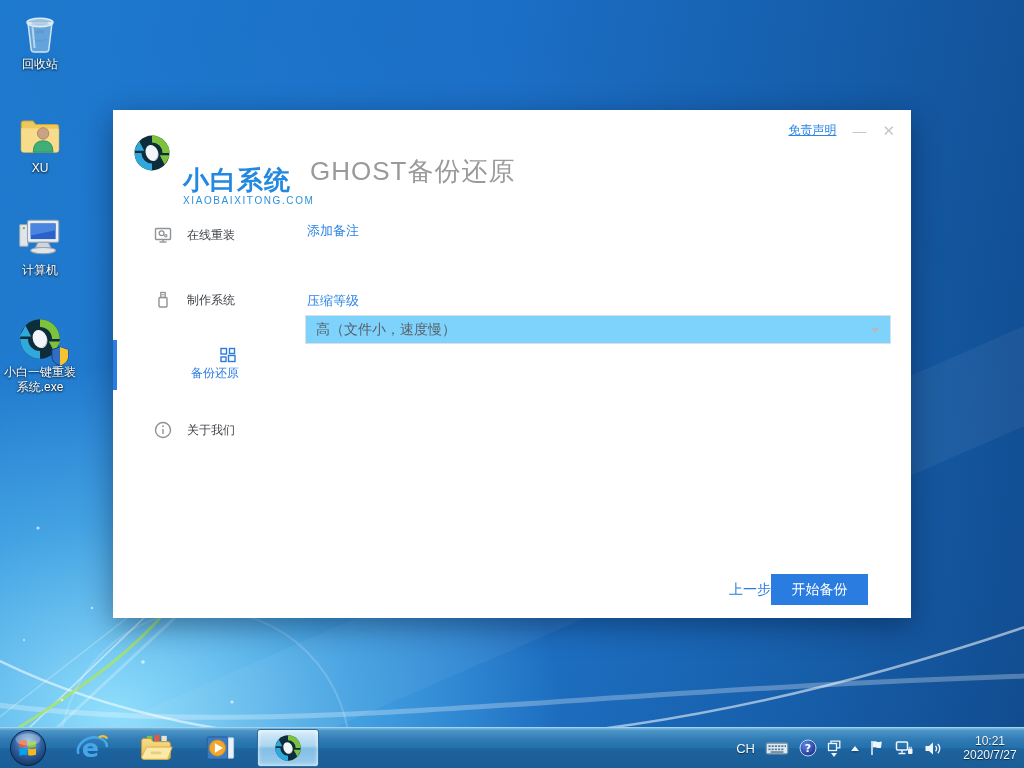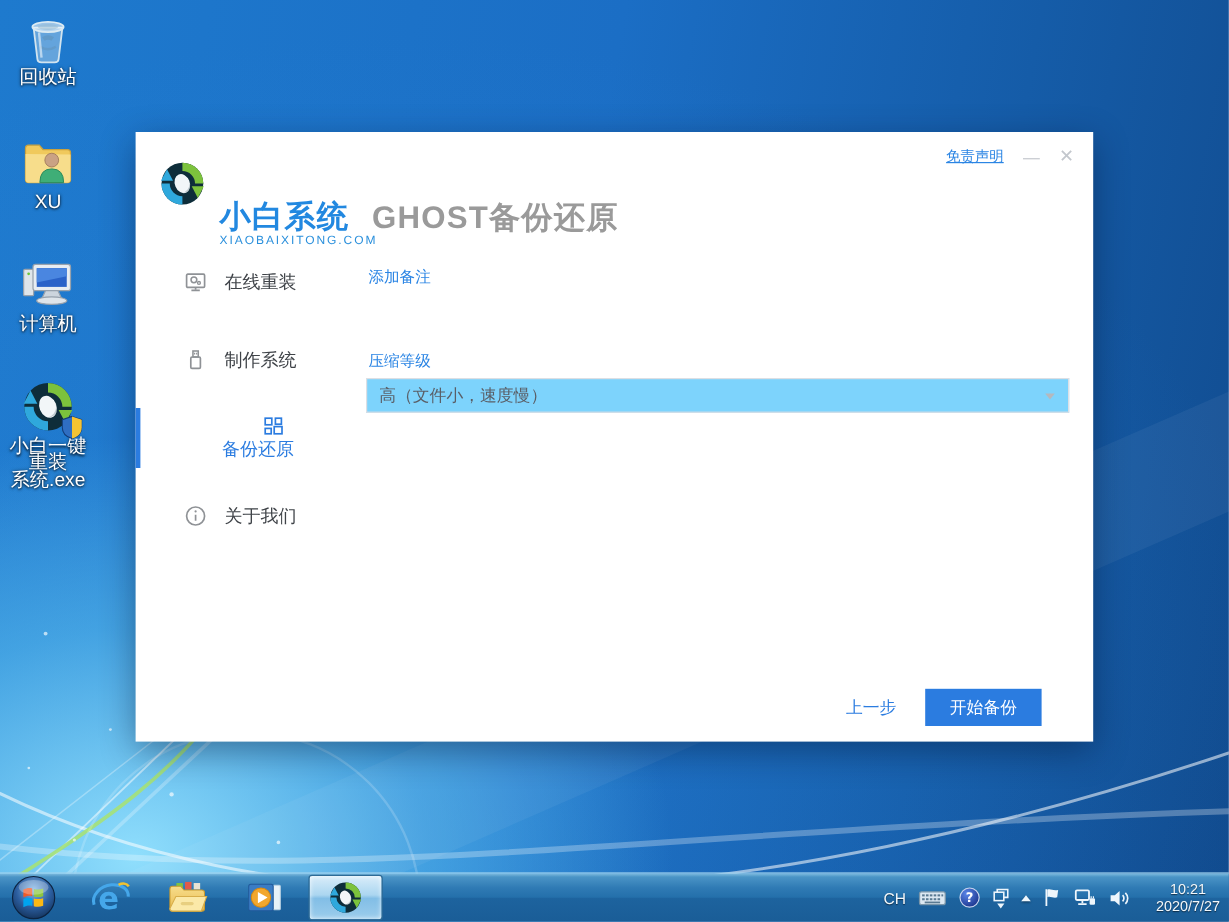--- a/index.html
+++ b/index.html
@@ -10,60 +10,60 @@
   .desktop{position:absolute;inset:0;width:1024px;height:768px;
     background:
       radial-gradient(ellipse 640px 500px at 11% 93%, rgba(150,228,255,.95) 0%, rgba(95,195,242,.55) 38%, rgba(70,160,225,0) 70%),
       radial-gradient(ellipse 1200px 850px at 32% 72%, rgba(45,135,218,.35), rgba(0,0,0,0) 62%),
       linear-gradient(100deg,#1e7ace 0%,#1b6ec5 45%,#155ca8 75%,#114b8e 100%);}
   .swooshes{position:absolute;inset:0;pointer-events:none;}
 
   
   .dicon{position:absolute;left:2px;width:76px;text-align:center;cursor:default;}
   .dicon svg{display:block;margin:0 auto;}
-  .dlabel{margin-top:2px;font-size:16px;color:#fff;line-height:13px;
+  .dlabel{margin-top:2px;font-size:12px;color:#fff;line-height:13px;
     text-shadow:0 1px 2px rgba(0,0,0,.75),0 0 3px rgba(0,0,0,.5);}
   .appico{position:relative;width:50px;height:50px;margin:0 auto;}
   .appico .shield{position:absolute;right:-4px;bottom:-2px;}
 
   
   .win{position:absolute;left:113px;top:110px;width:798px;height:508px;background:#fff;
     box-shadow:0 8px 28px rgba(0,20,50,.45);}
   .titlebar{position:absolute;top:12px;right:16px;display:flex;align-items:center;gap:16px;justify-content:flex-end;}
   .disclaimer{font-size:12px;color:#2b85e4;text-decoration:underline;cursor:pointer;}
   .winbtn{font-size:14px;color:#c3c7cd;cursor:pointer;line-height:14px;}
   .hdr-logo{position:absolute;left:17px;top:21px;}
   .brand{position:absolute;left:70px;top:23px;}
   .brand-name{font-size:26px;font-weight:bold;color:#2288e0;line-height:28px;letter-spacing:1px;margin-top:33px;}
   .brand-domain{font-size:10px;color:#2b90dc;letter-spacing:1.6px;margin-top:1px;}
-  .page-title{position:absolute;left:197px;top:54px;font-size:26px;color:#9a9a9a;letter-spacing:1px;font-weight:bold;}
+  .page-title{position:absolute;left:197px;top:44px;font-size:26px;color:#9a9a9a;letter-spacing:1px;}
 
   
   .sidebar{position:absolute;left:0;top:105px;width:190px;}
   .side-item{position:relative;height:40px;margin-bottom:25px;display:flex;align-items:center;
     color:#8f9296;cursor:pointer;}
   .side-item .side-ico{margin-left:40px;width:20px;height:20px;}
-  .side-label{margin-left:14px;font-size:15px;color:#3f4348;}
+  .side-label{margin-left:14px;font-size:12px;color:#3f4348;}
   .side-item.active{color:#2b7ce0;flex-direction:column;}
   .side-item.active .side-label{color:#2b7ce0;}
   .side-item.active::before{content:"";position:absolute;left:0;top:-5px;width:4px;height:50px;background:#2b7ce0;}
 
   
   .main{position:absolute;left:192px;top:0;width:586px;height:100%;}
   .f-label{position:absolute;font-size:13px;color:#2b85e4;}
   .lbl-note{top:112px;left:2px;}
   .lbl-comp{top:182px;left:2px;}
   .note-input{position:absolute;top:135px;left:0;width:586px;height:29px;border:1px solid #dcdfe4;
     padding:0 10px;font-size:14px;color:#5a5e66;outline:none;font-family:inherit;background:#fff;}
   .select{position:absolute;top:205px;left:0;width:586px;height:29px;border:1px solid #dcdfe4;
     display:flex;align-items:center;padding:0 26px 0 10px;font-size:14px;color:#5a5e66;cursor:pointer;background:#7dd3fc;}
   .caret{position:absolute;right:11px;top:12px;width:0;height:0;border-left:4.5px solid transparent;
     border-right:4.5px solid transparent;border-top:5.5px solid #b5b8bd;}
 
-  .footer{position:absolute;right:23px;bottom:13px;display:flex;align-items:center;gap:24px;}
+  .footer{position:absolute;right:23px;bottom:13px;display:flex;align-items:center;}
   .back-link{font-size:14px;color:#2b7ce0;cursor:pointer;}
   .start-btn{width:97px;height:31px;background:#2b7ce0;color:#fff;border:none;font-size:14px;
     cursor:pointer;font-family:inherit;}
 
   
   .taskbar{position:absolute;left:0;bottom:0;width:1024px;height:41px;
     background:linear-gradient(180deg,#7cbade 0%,#4a94c6 7%,#2f7ab4 30%,#2470ab 49%,#1d639e 52%,#1a5d97 100%);
     border-top:1px solid #9fd2ef;display:flex;align-items:center;}
   .start-orb{margin-left:8px;width:40px;height:40px;display:flex;align-items:center;justify-content:center;cursor:pointer;}
   .tb-icon{margin-left:24px;width:40px;height:40px;display:flex;align-items:center;justify-content:center;cursor:pointer;}

